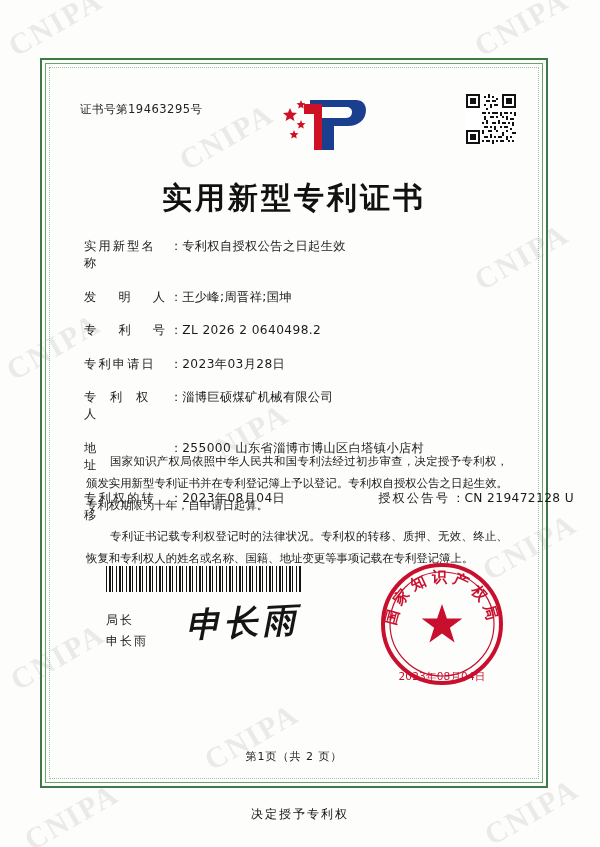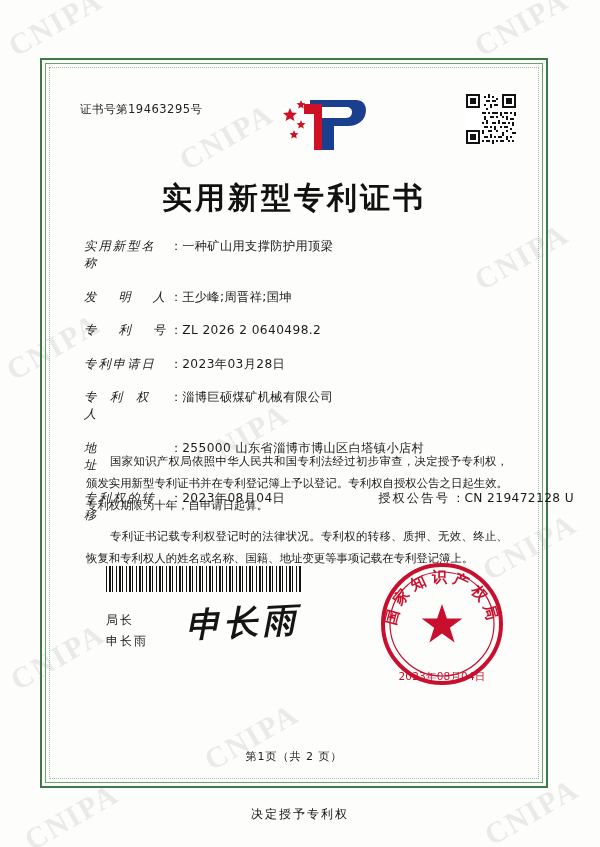--- a/index.html
+++ b/index.html
@@ -83,21 +83,20 @@
     align-items:baseline;
     margin-bottom:16.5px;
     font-size:12.2px;
     color:#1a1a1a;
   }
   .lab {
     width:86px;
     flex:0 0 86px;
     letter-spacing:2.2px;
     color:#222;
-    font-style:italic;
   }
   .lab.sp3 { letter-spacing:5px; }
   .lab.sp6 { letter-spacing:14px; }
   .colon { flex:0 0 12px; }
   .val { flex:1 1 auto; letter-spacing:.4px; }
   .row.two .val { flex:0 0 auto; width:196px; }
   .lab2 {
     flex:0 0 74px; letter-spacing:2.2px;
   }
 
@@ -290,21 +289,21 @@
       </svg>
     </div>
 
     <div class="title">实用新型专利证书</div>
 
     <div class="fields">
 
       <div class="row">
         <span class="lab">实用新型名称</span>
         <span class="colon">：</span>
-        <span class="val">一种矿山用支撑防护用顶梁</span>
+        <span class="val">专利权自授权公告之日起生效</span>
       </div>
 
       <div class="row">
         <span class="lab sp3">发　明　人</span>
         <span class="colon">：</span>
         <span class="val">王少峰;周晋祥;国坤</span>
       </div>
 
       <div class="row">
         <span class="lab sp3">专　利　号</span>

